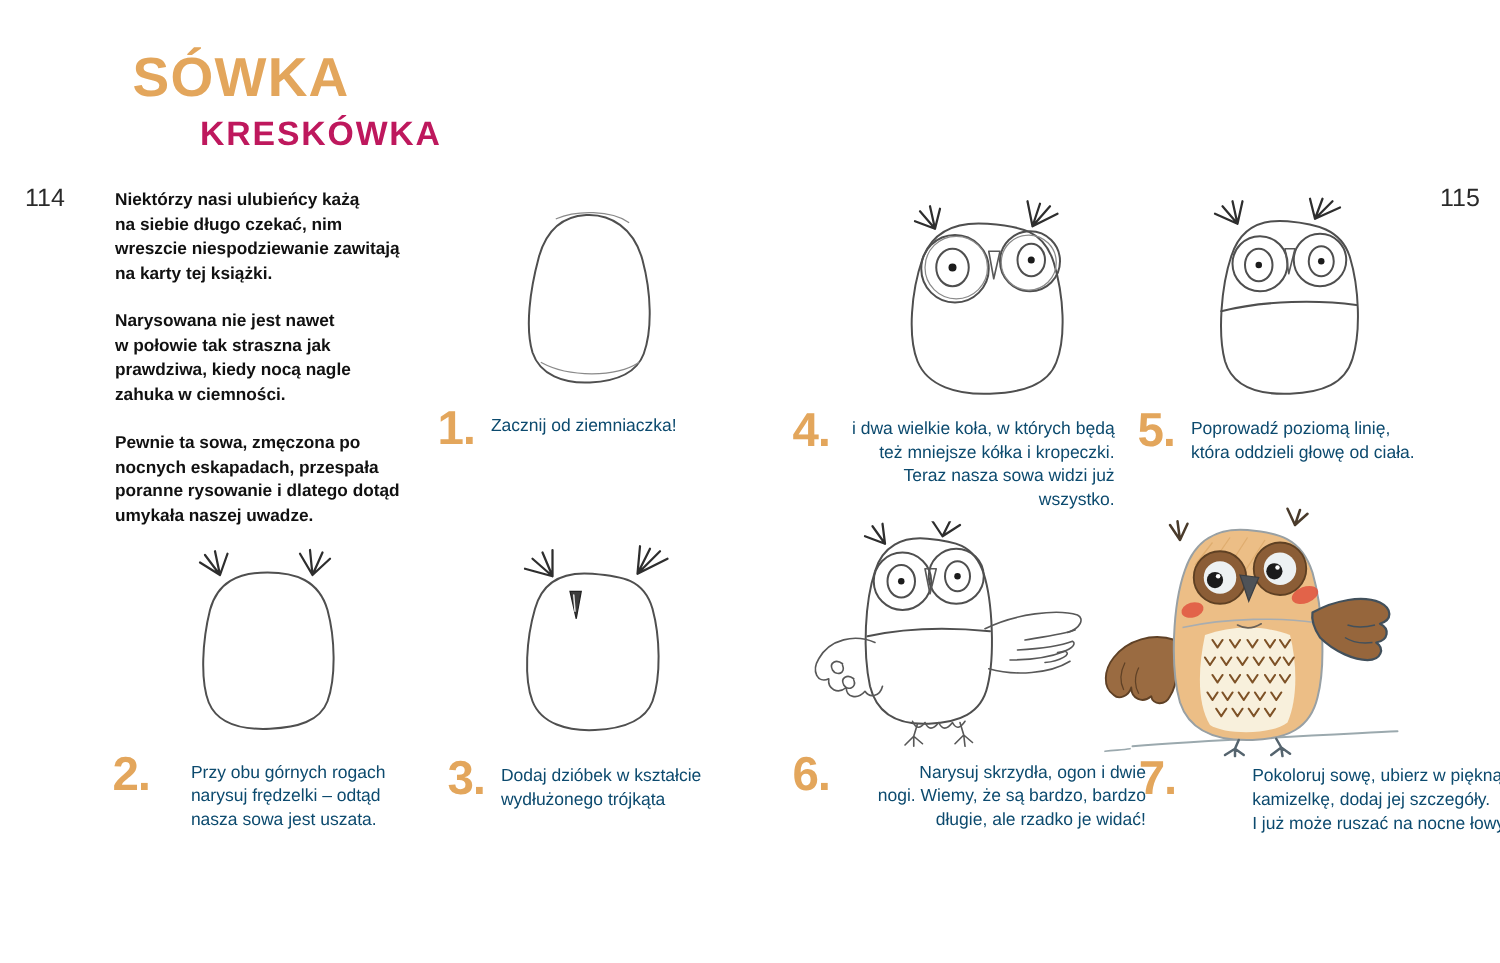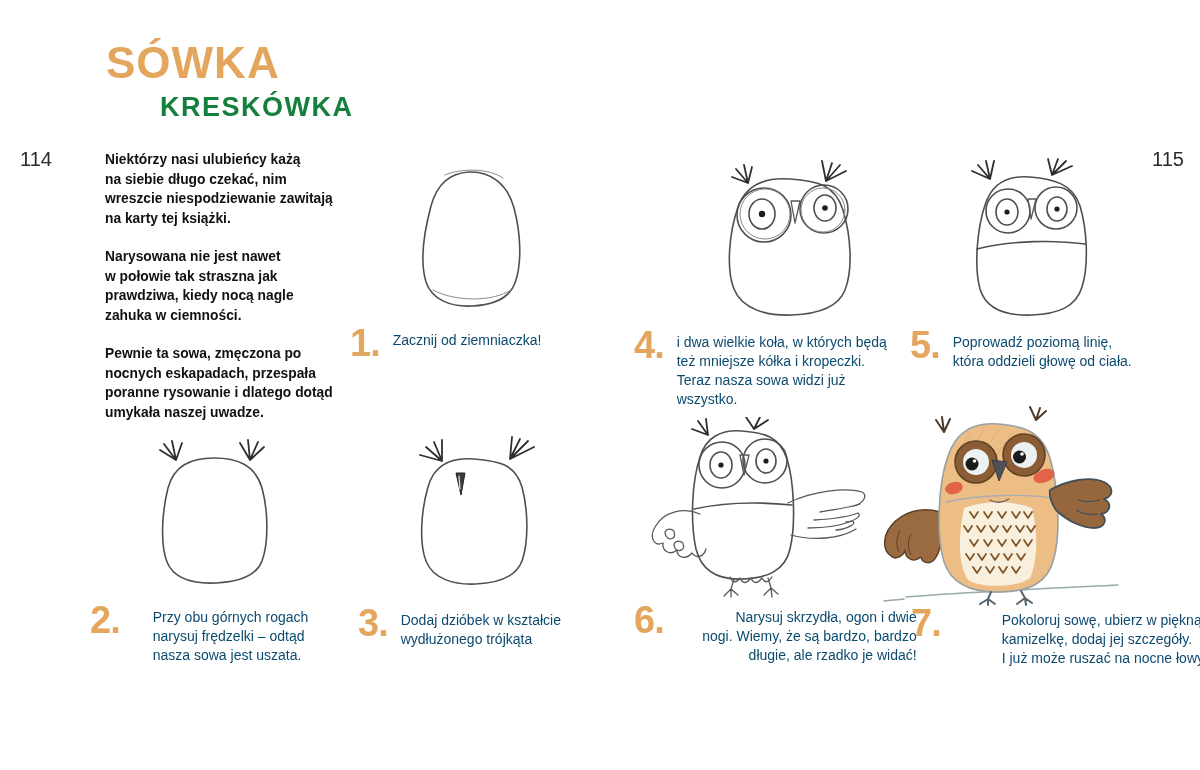--- a/index.html
+++ b/index.html
@@ -2,21 +2,21 @@
 <html><head>
 <meta charset="utf-8">
 <style>
   html,body{margin:0;padding:0;background:#ffffff;}
   .canvas{
     position:relative;width:1200px;height:770px;background:#ffffff;overflow:hidden;
     font-family:"Liberation Sans", sans-serif;color:#1c1c1c;border-radius:27px;
   }
   .abs{position:absolute;}
   .title1{font-size:44px;font-weight:800;color:#E3A65C;letter-spacing:1px;}
-  .title2{font-size:27px;font-weight:800;color:#15803d;letter-spacing:1.5px;}
+  .title2{font-size:27px;font-weight:800;color:#be185d;letter-spacing:1.5px;}
   .pagenum{font-size:20px;color:#2a2a2a;}
   .intro p{margin:0 0 19px 0;font-size:13.8px;line-height:19.5px;font-weight:bold;color:#111;white-space:pre-line;}
   .step{position:absolute;display:flex;gap:13px;align-items:flex-start;}
   .num{font-size:38px;font-weight:800;color:#E3A65C;line-height:.85;letter-spacing:-1px;}
   .cap{font-size:14px;line-height:19px;color:#0c4a6e;white-space:pre-line;padding-top:4px;}
   svg{display:block;}
   .sk{fill:none;stroke:#4f4f4f;stroke-width:1.6;stroke-linecap:round;stroke-linejoin:round;}
   .sk2{fill:none;stroke:#8a8a8a;stroke-width:1;stroke-linecap:round;}
   .tuft{fill:none;stroke:#2e2e2e;stroke-width:1.8;stroke-linecap:round;}
   .thin{fill:none;stroke:#585858;stroke-width:1.3;stroke-linecap:round;stroke-linejoin:round;}
@@ -25,21 +25,21 @@
 <body>
 
 <div class="canvas">
 
   <div class="abs title1" style="left:106px;top:38px;">SÓWKA</div>
   <div class="abs title2" style="left:160px;top:92px;">KRESKÓWKA</div>
 
   <div class="abs pagenum" style="left:20px;top:148px;">114</div>
   <div class="abs pagenum" style="left:1152px;top:148px;">115</div>
 
-  <div class="abs intro" style="left:105px;top:150px;width:236px;">
+  <div class="abs intro" style="left:92px;top:150px;width:236px;">
     <p>Niektórzy nasi ulubieńcy każą
 na siebie długo czekać, nim
 wreszcie niespodziewanie zawitają
 na karty tej książki.</p>
     <p>Narysowana nie jest nawet
 w połowie tak straszna jak
 prawdziwa, kiedy nocą nagle
 zahuka w ciemności.</p>
     <p>Pewnie ta sowa, zmęczona po
 nocnych eskapadach, przespała
@@ -177,21 +177,21 @@
     </g>
   </svg>
 
   <div class="step" style="left:350px;top:327px;">
     <span class="num">1.</span>
     <div class="cap" style="width:200px;">Zacznij od ziemniaczka!</div>
   </div>
 
   <div class="step" style="left:634px;top:329px;">
     <span class="num">4.</span>
-    <div class="cap" style="width:215px;">i dwa wielkie koła, w których będą
+    <div class="cap" style="width:215px;text-align:right;">i dwa wielkie koła, w których będą
 też mniejsze kółka i kropeczki.
 Teraz nasza sowa widzi już
 wszystko.</div>
   </div>
 
   <div class="step" style="left:910px;top:329px;">
     <span class="num">5.</span>
     <div class="cap" style="width:225px;">Poprowadź poziomą linię,
 która oddzieli głowę od ciała.</div>
   </div>

